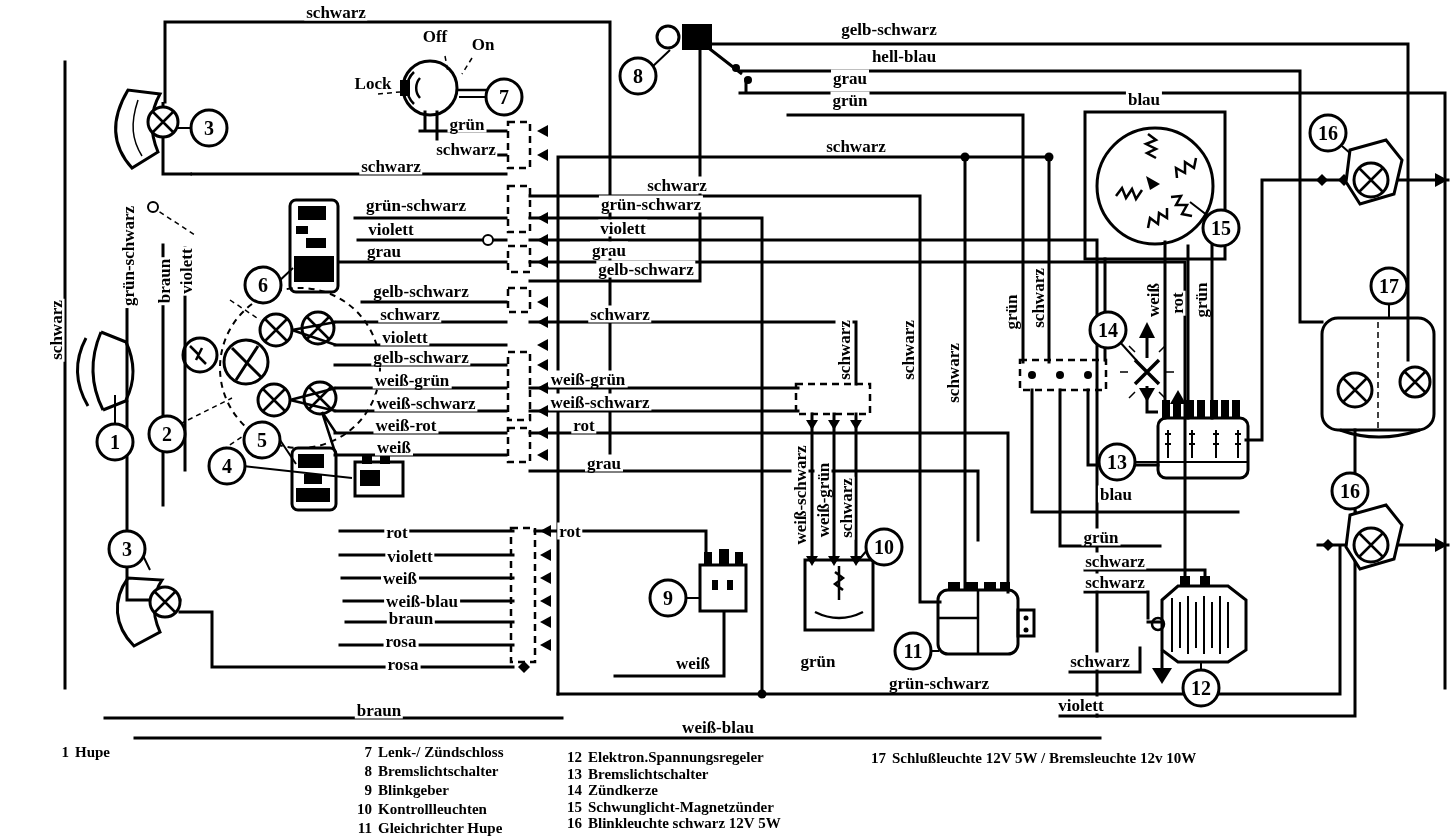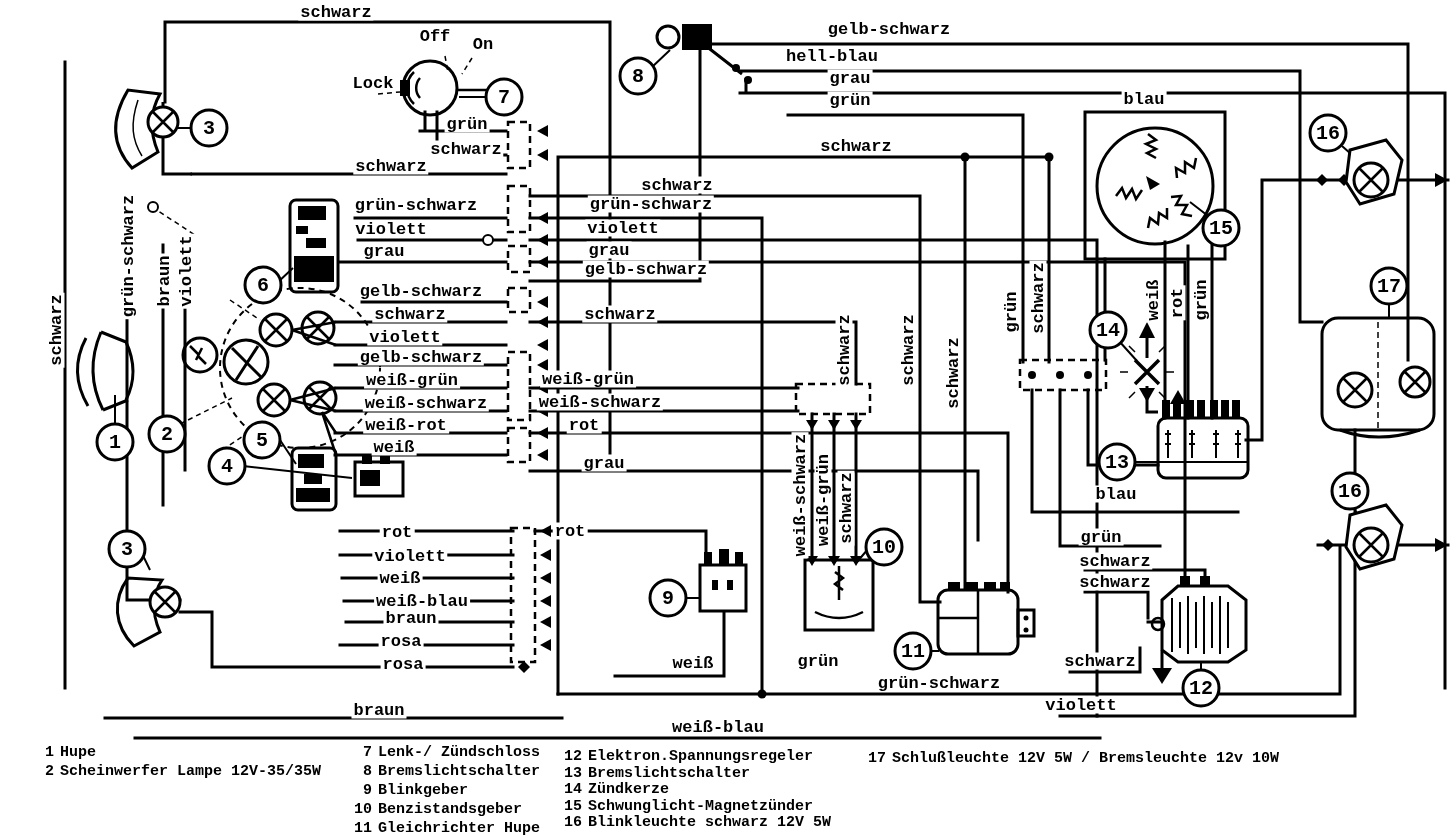--- a/index.html
+++ b/index.html
@@ -1,17 +1,17 @@
 <!DOCTYPE html>
 <html><head>
 <meta charset="utf-8">
 <style>
   html,body{margin:0;padding:0;background:#fff}
   #stage{position:relative;width:1452px;height:840px;background:#fff;
-         font-family:Liberation Mono, monospace;overflow:hidden}
+         font-family:Liberation Serif, serif;overflow:hidden}
   #wires-svg{position:absolute;left:0;top:0;z-index:1}
   .wl{position:absolute;transform:translate(-50%,-50%);font-weight:bold;font-size:17px;
       color:#000;background:#fff;padding:0 2px;white-space:nowrap;line-height:1;z-index:2}
   .wl.v{transform:translate(-50%,-50%) rotate(-90deg)}
   .co{position:absolute;width:33px;height:33px;border:3px solid #000;border-radius:50%;
       background:#fff;transform:translate(-50%,-50%);display:flex;align-items:center;
       justify-content:center;font-weight:bold;font-size:20px;color:#000;z-index:3}
   .lcol{position:absolute;font-weight:bold;font-size:15px;color:#000;white-space:nowrap;z-index:2}
   .lcol .num{display:inline-block;width:24px;text-align:right;margin-right:6px}
 </style>
@@ -303,21 +303,21 @@
       <span class="wl" style="left: 588px; top: 379px;">weiß-grün</span>
       <span class="wl" style="left: 600px; top: 402px;">weiß-schwarz</span>
       <span class="wl" style="left: 584px; top: 425px;">rot</span>
       <span class="wl" style="left: 604px; top: 463px;">grau</span>
       <span class="wl" style="left: 570px; top: 531px;">rot</span>
       <span class="wl" style="left: 693px; top: 663px;">weiß</span>
       <span class="wl" style="left: 818px; top: 661px;">grün</span>
       <span class="wl" style="left: 939px; top: 683px;">grün-schwarz</span>
       <span class="wl" style="left: 718px; top: 727px;">weiß-blau</span>
       <span class="wl" style="left: 889px; top: 29px;">gelb-schwarz</span>
-      <span class="wl" style="left: 832px; top: 56px;">hell-blau</span>
+      <span class="wl" style="left: 904px; top: 56px;">hell-blau</span>
       <span class="wl" style="left: 850px; top: 78px;">grau</span>
       <span class="wl" style="left: 850px; top: 100px;">grün</span>
       <span class="wl" style="left: 856px; top: 146px;">schwarz</span>
       <span class="wl" style="left: 1144px; top: 99px;">blau</span>
       <span class="wl" style="left: 1116px; top: 494px;">blau</span>
       <span class="wl" style="left: 1101px; top: 537px;">grün</span>
       <span class="wl" style="left: 1115px; top: 561px;">schwarz</span>
       <span class="wl" style="left: 1115px; top: 582px;">schwarz</span>
       <span class="wl" style="left: 1100px; top: 661px;">schwarz</span>
       <span class="wl" style="left: 1081px; top: 705px;">violett</span>
@@ -352,29 +352,28 @@
       <div class="co" style="left: 913px; top: 651px;">11</div>
       <div class="co" style="left: 1201px; top: 688px;">12</div>
       <div class="co" style="left: 1117px; top: 462px;">13</div>
       <div class="co" style="left: 1108px; top: 330px;">14</div>
       <div class="co" style="left: 1221px; top: 228px;">15</div>
       <div class="co" style="left: 1328px; top: 133px;">16</div>
       <div class="co" style="left: 1350px; top: 491px;">16</div>
       <div class="co" style="left: 1389px; top: 286px;">17</div>
     </div>
   <div id="legend-layer">
-      <div class="lcol" style="left: 30px; top: 743px; line-height: 19px;">
+      <div class="lcol" style="left: 45px; top: 743px; line-height: 19px;">
         <div><span class="num">1</span><span>Hupe</span></div>
-        <div><span class="num">2</span><span>Scheinwerfer Lampe 12V-35/35W</span></div>
       </div>
       <div class="lcol" style="left: 348px; top: 743px; line-height: 19px;">
         <div><span class="num">7</span><span>Lenk-/ Zündschloss</span></div>
         <div><span class="num">8</span><span>Bremslichtschalter</span></div>
         <div><span class="num">9</span><span>Blinkgeber</span></div>
-        <div><span class="num">10</span><span>Benzistandsgeber</span></div>
+        <div><span class="num">10</span><span>Kontrollleuchten</span></div>
         <div><span class="num">11</span><span>Gleichrichter Hupe</span></div>
       </div>
       <div class="lcol" style="left: 558px; top: 749px; line-height: 16.6px;">
         <div><span class="num">12</span><span>Elektron.Spannungsregeler</span></div>
         <div><span class="num">13</span><span>Bremslichtschalter</span></div>
         <div><span class="num">14</span><span>Zündkerze</span></div>
         <div><span class="num">15</span><span>Schwunglicht-Magnetzünder</span></div>
         <div><span class="num">16</span><span>Blinkleuchte schwarz 12V 5W</span></div>
       </div>
       <div class="lcol" style="left: 862px; top: 749px; line-height: 19px;">

